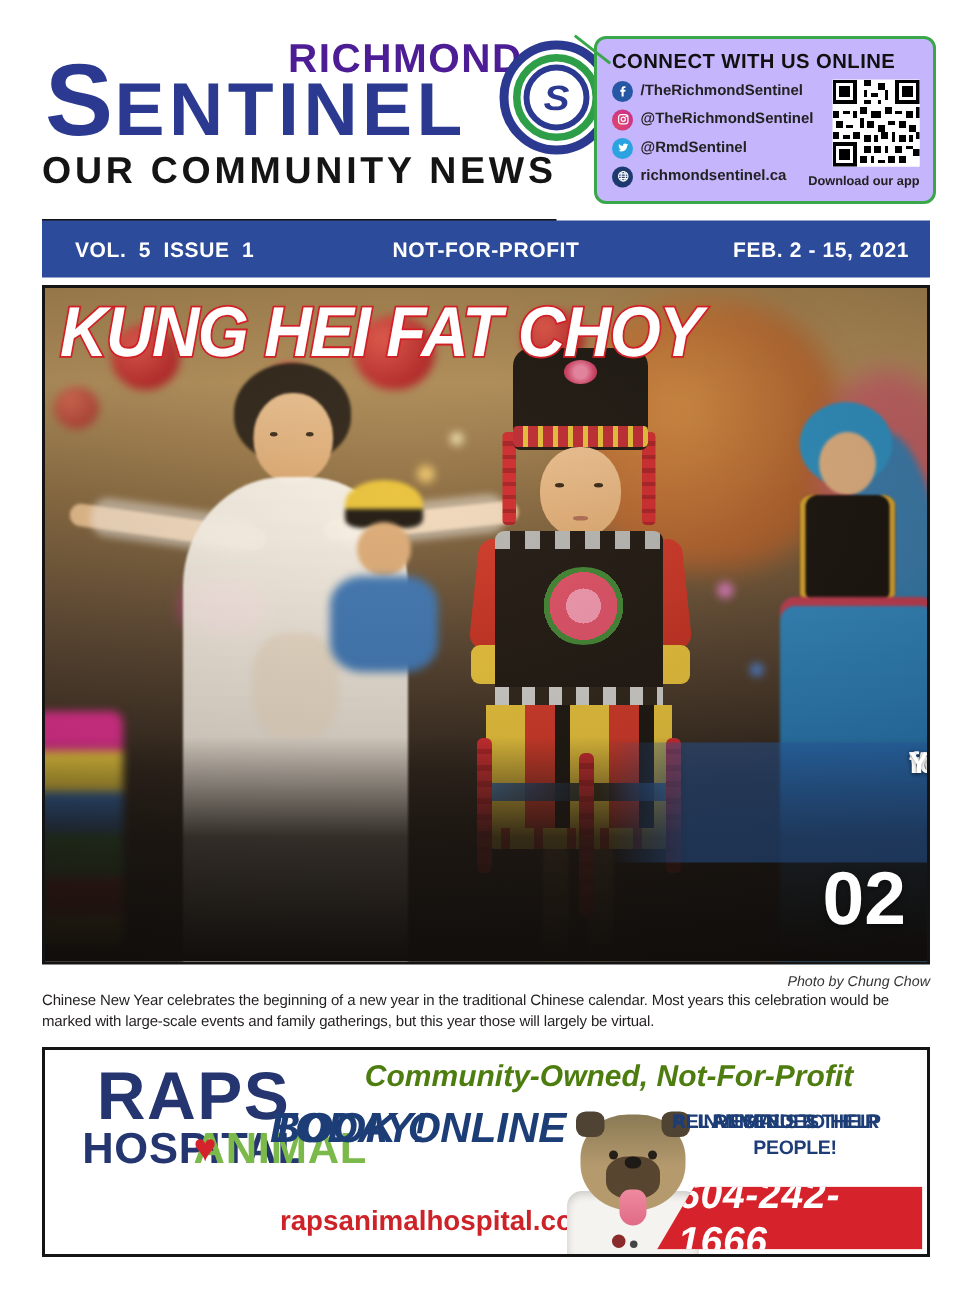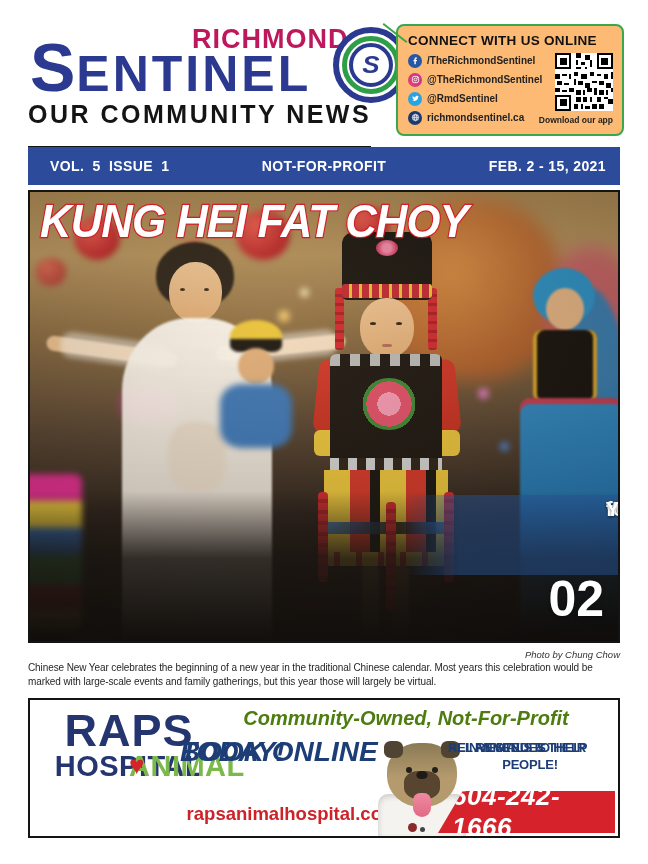--- a/index.html
+++ b/index.html
@@ -2,33 +2,33 @@
 <html><head>
 <meta charset="utf-8">
 <style>
   * { margin:0; padding:0; box-sizing:border-box; }
   html,body { width:648px; height:864px; }
   body { font-family:"Liberation Sans", sans-serif; background:#ffffff; position:relative; overflow:hidden; }
   .page { position:absolute; inset:0; background:#fff; }
 
   
   .masthead { position:absolute; left:0; top:0; width:648px; height:146px; }
-  .kicker { position:absolute; left:192px; top:24px; font-size:27px; font-weight:900; letter-spacing:1px; color:#be185d;text-align:center; }
+  .kicker { position:absolute; left:192px; top:24px; font-size:27px; font-weight:900; letter-spacing:1px; color:#4c1d95;text-align:center; }
   .title { position:absolute; left:30px; top:33px; color:#2b3a90; font-weight:900; white-space:nowrap; }
   .title .big-s { font-size:68px; line-height:1; letter-spacing:1px; }
   .title .rest { font-size:50px; letter-spacing:3px; }
   .tagline { position:absolute; left:28px; top:100px; font-size:25px; font-weight:900; letter-spacing:2.5px; color:#141414; border-bottom:4px solid #141414; padding-bottom:17px; }
 
   .seal { position:absolute; left:333px; top:27px; width:76px; height:76px; border-radius:50%; border:6px solid #2b3a90; background:#fff; display:flex; align-items:center; justify-content:center; }
   .seal-mid { width:58px; height:58px; border-radius:50%; border:5px solid #2f9e49; display:flex; align-items:center; justify-content:center; }
   .seal-in { width:44px; height:44px; border-radius:50%; border:4px solid #2b3a90; display:flex; align-items:center; justify-content:center; }
   .seal-s { font-size:26px; font-weight:900; font-style:italic; color:#2b3a90; transform:scaleY(.9); }
 
   
-  .connect { position:absolute; right:24px; top:24px; width:228px; height:112px; border:2px solid #3aa74a; border-radius:8px; background:#fdba74; padding:7px 8px 6px 10px; }
+  .connect { position:absolute; right:24px; top:24px; width:228px; height:112px; border:2px solid #3aa74a; border-radius:8px; background:#c4b5fd; padding:7px 8px 6px 10px; }
   .connect-tail { position:absolute; left:-18px; top:6px; width:30px; height:2px; background:#3aa74a; transform:rotate(38deg); }
   .connect-title { font-size:13.5px; font-weight:900; letter-spacing:.3px; color:#111; margin-bottom:3px; white-space:nowrap; }
   .soc-row { display:flex; align-items:center; gap:5px; height:19px; }
   .soc-ic { width:14px; height:14px; border-radius:50%; flex:0 0 14px; display:flex; align-items:center; justify-content:center; }
   .soc-ic svg { display:block; }
   .ic-fb { background:#2657a5; }
   .ic-ig { background:radial-gradient(circle at 30% 70%, #e0456b, #c32f90); }
   .ic-tw { background:#2aa3e0; }
   .ic-gl { background:#1d3a6e; }
   .soc-label { font-size:10px; font-weight:700; color:#222; white-space:nowrap; }

